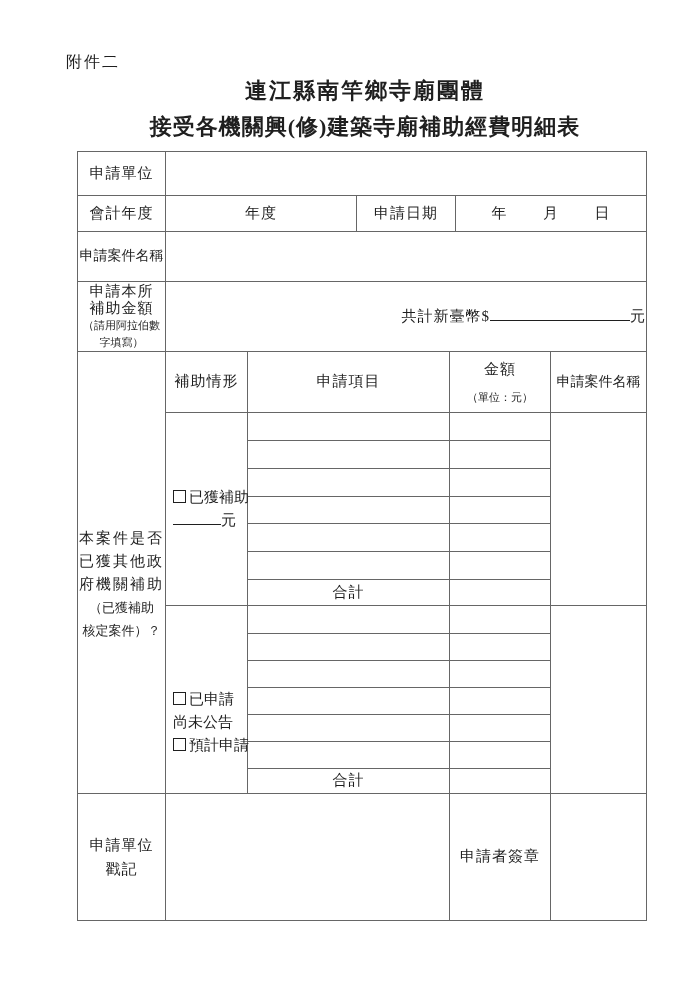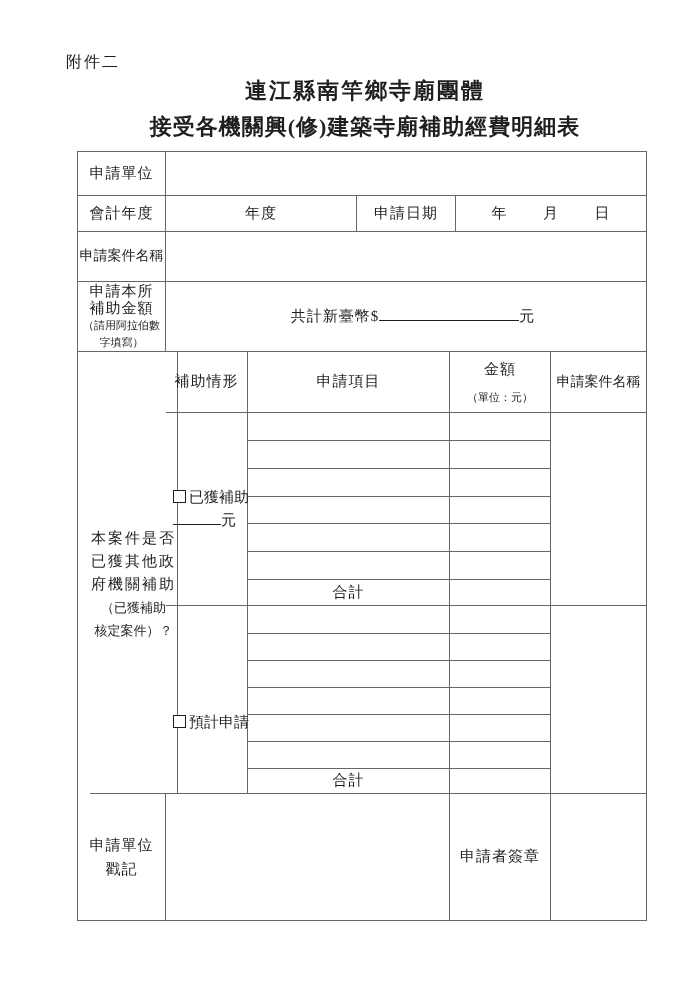--- a/index.html
+++ b/index.html
@@ -21,21 +21,21 @@
     position:absolute;left:77px;top:151px;width:569px;height:769px;
     border-top:1px solid var(--line);border-left:1px solid var(--line);
   }
   .cell{
     position:absolute;box-sizing:border-box;
     border-right:1px solid var(--line);border-bottom:1px solid var(--line);
     display:flex;align-items:center;justify-content:center;
     font-size:15px;letter-spacing:1px;text-align:center;line-height:1.45;
   }
   .col{flex-direction:column;}
-  .leftalign{justify-content:center;text-align:left;}
+  .leftalign{justify-content:flex-end;text-align:left;}
   .small{font-size:11px;letter-spacing:0;}
   .f14{font-size:14px;letter-spacing:0;}
   .blank{display:inline-block;height:0.95em;border-bottom:1px solid var(--ink);}
   .cb{display:inline-block;width:11px;height:11px;border:1px solid var(--ink);margin-right:3px;vertical-align:-1px;background:#fff;}
   .dates{justify-content:space-evenly;}
   .qline{font-size:15px;letter-spacing:2px;line-height:23px;white-space:nowrap;}
   .qsmall{font-size:13px;letter-spacing:0;line-height:23px;white-space:nowrap;}
   .statusbox{align-items:flex-start;justify-content:center;padding-left:7px;text-align:left;letter-spacing:0;line-height:1.55;}
   .hdr-amount{justify-content:space-between;padding:7px 0 6px 0;}
 </style>
@@ -70,21 +70,21 @@
       <div>補助金額</div>
       <div class="small">（請用阿拉伯數</div>
       <div class="small">字填寫）</div>
     </div>
     <div class="cell leftalign" style="left:88px;top:130px;width:481px;height:70px;padding-left:14px;">
       <span>
         <span>共計新臺幣$</span><span class="blank" style="width:140px;"></span><span>元</span>
       </span>
     </div>
 
-    <div class="cell col" style="left:12px;top:200px;width:88px;height:442px;padding-top:24px;">
+    <div class="cell col" style="left:0;top:200px;width:88px;height:442px;padding-top:24px;">
       <div class="qline">本案件是否</div>
       <div class="qline">已獲其他政</div>
       <div class="qline">府機關補助</div>
       <div class="qsmall">（已獲補助</div>
       <div class="qsmall">核定案件）？</div>
     </div>
 
     <div class="cell" style="left:88px;top:200px;width:82px;height:61px;">補助情形</div>
     <div class="cell" style="left:170px;top:200px;width:202px;height:61px;">申請項目</div>
     <div class="cell col hdr-amount" style="left:372px;top:200px;width:101px;height:61px;">
@@ -97,20 +97,23 @@
       <div style="white-space:nowrap;">
         <span class="cb"></span><span>已獲補助</span>
       </div>
       <div>
         <span class="blank" style="width:48px;"></span><span>元</span>
       </div>
     </div>
     <div class="cell" style="left:473px;top:261px;width:96px;height:193px;"></div>
 
     <div class="cell col statusbox" style="left:88px;top:454px;width:82px;height:188px;padding-top:46px;">
+      <div>
+        <span class="cb"></span><span>已申請尚未公告</span>
+      </div>
       <div style="white-space:nowrap;">
         <span class="cb"></span><span>預計申請</span>
       </div>
     </div>
     <div class="cell" style="left:473px;top:454px;width:96px;height:188px;"></div>
 
     <div class="cell col" style="left:0;top:642px;width:88px;height:127px;line-height:24px;">
       <div>申請單位</div>
       <div>戳記</div>
     </div>

